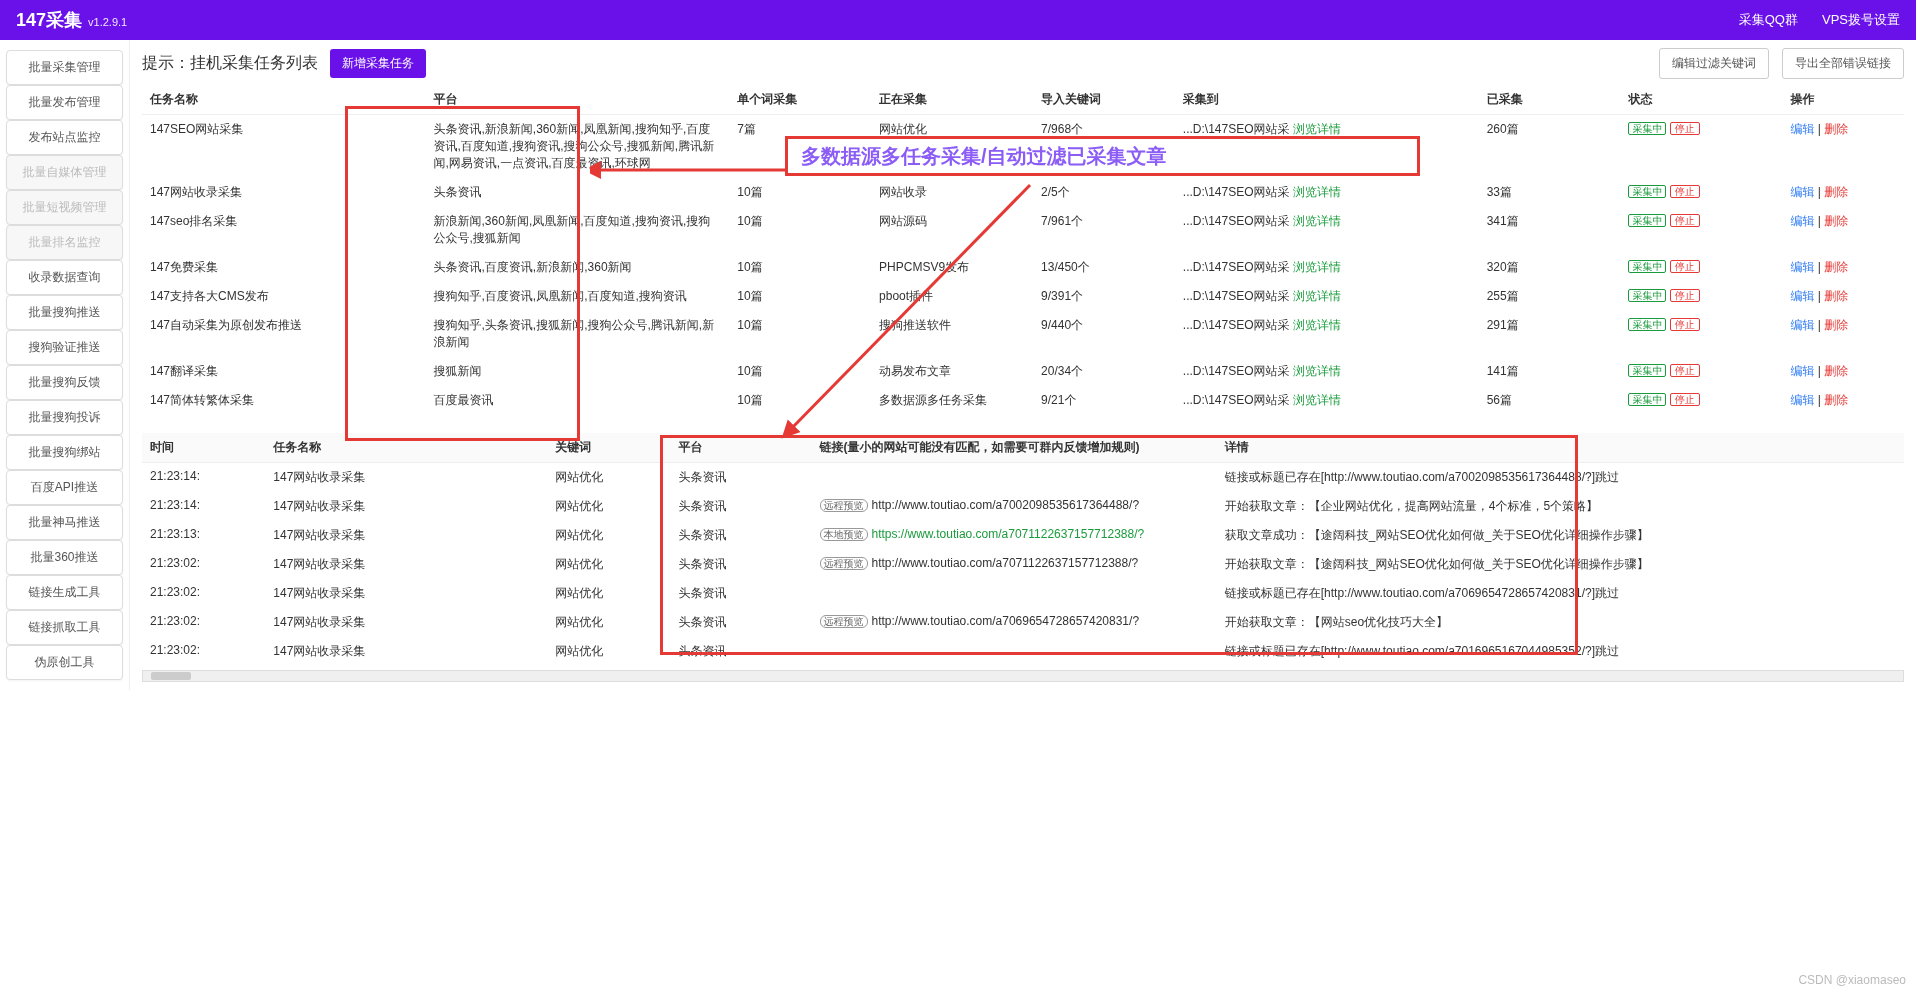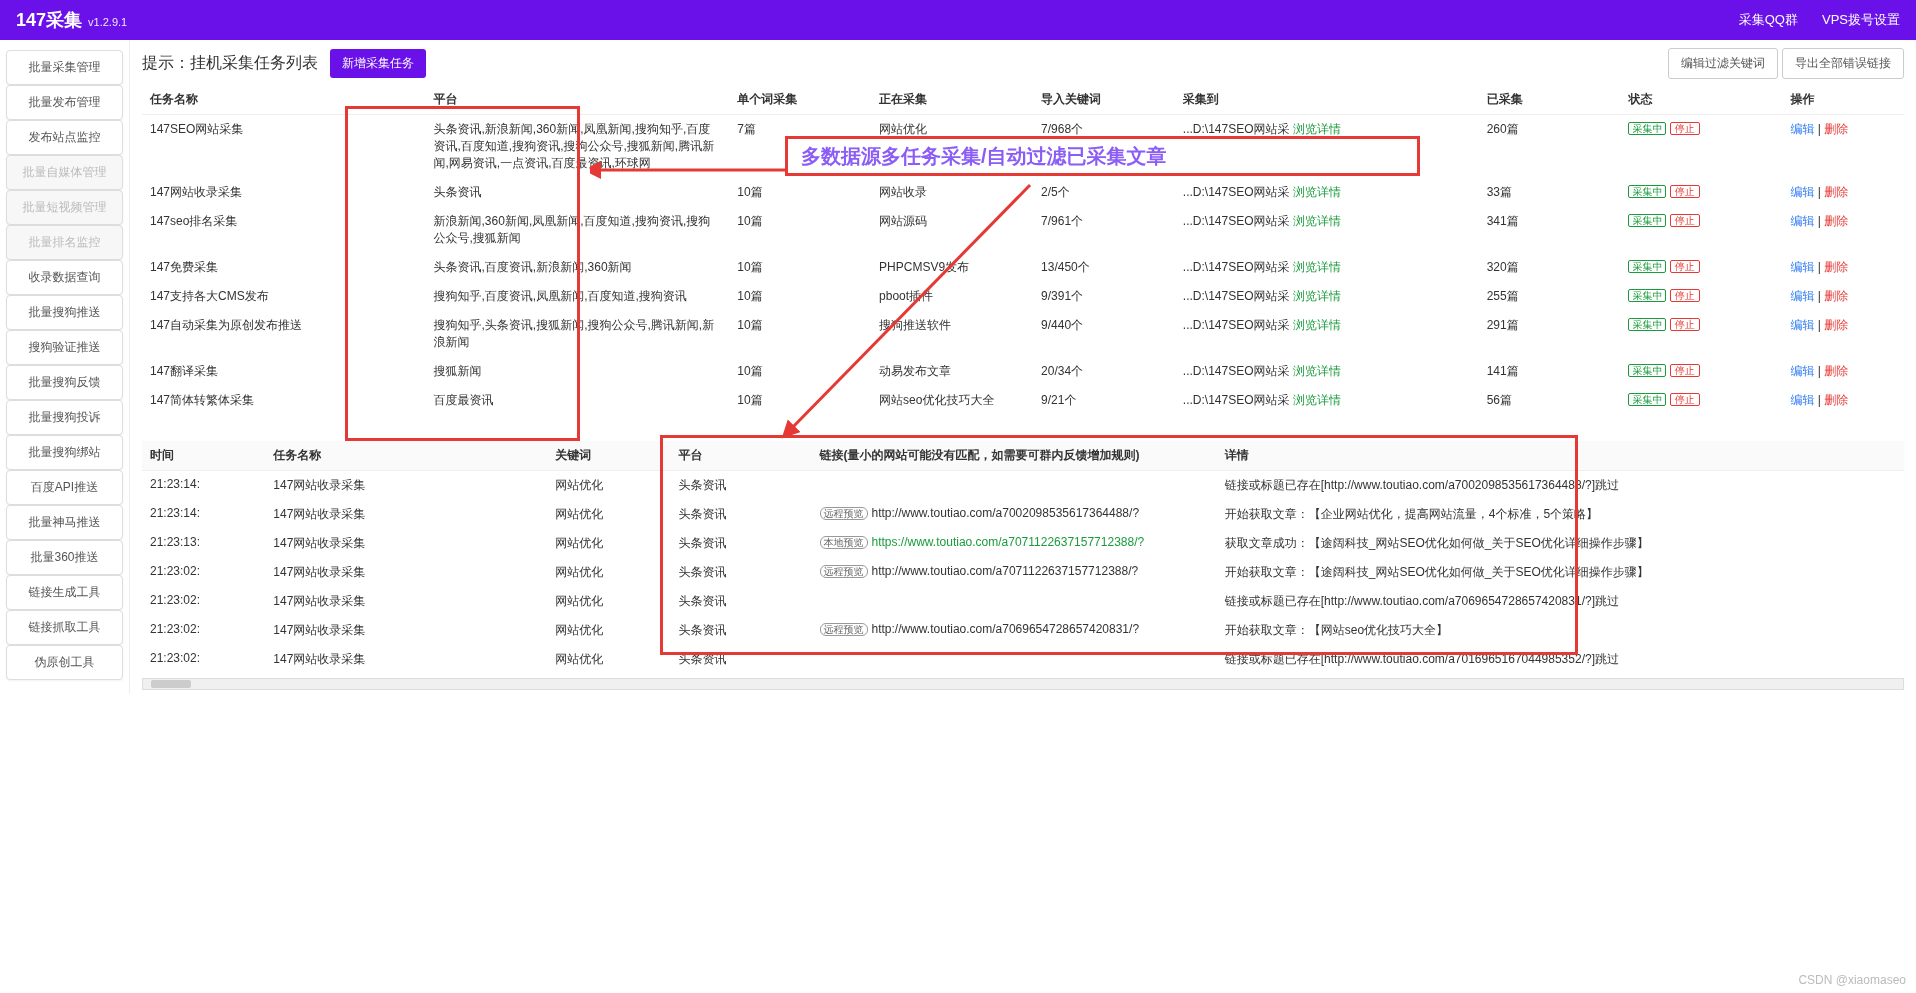--- a/index.html
+++ b/index.html
@@ -12,40 +12,40 @@
 .topbar-right span { cursor: pointer; }
 .layout { display: flex; }
 .sidebar { width: 130px; min-width: 130px; padding: 10px 6px; display: flex; flex-direction: column; gap: 0; border-right: 1px solid #eee; }
 .side-btn { border: 1px solid #ddd; border-radius: 4px; padding: 8px 4px; text-align: center; background: #fff; cursor: pointer; font-size: 12px; color: #555; box-shadow: 0 1px 2px rgba(0,0,0,.05); }
 .side-btn.disabled { color: #bbb; background: #f7f7f7; cursor: not-allowed; }
 .main { flex: 1; padding: 8px 12px 4px 12px; position: relative; overflow: hidden; }
 .headline { display: flex; align-items: center; gap: 12px; margin-bottom: 6px; }
 .headline h2 { font-size: 16px; font-weight: normal; color: #333; }
 .btn-primary { background: #6a11ea; color: #fff; border: none; border-radius: 3px; padding: 6px 12px; font-size: 12px; cursor: pointer; }
 .btn-outline { background: #fff; border: 1px solid #ccc; border-radius: 3px; padding: 6px 12px; font-size: 12px; cursor: pointer; color: #555; }
-.headline-right { margin-left: auto; display: flex; gap: 4px; }
+.headline-right { margin-left: auto; display: flex; gap: 13px; }
 table { width: 100%; border-collapse: collapse; table-layout: fixed; }
 th, td { text-align: left; padding: 6px 8px; font-size: 12px; vertical-align: top; word-wrap: break-word; }
 th { color: #333; font-weight: bold; border-bottom: 1px solid #eee; }
 .tasks-table td { border-bottom: none; }
 .col-name { width: 14%; }
 .col-platform { width: 15%; }
 .col-perword { width: 7%; }
 .col-collecting { width: 8%; }
 .col-import { width: 7%; }
 .col-collectto { width: 15%; }
 .col-collected { width: 7%; }
 .col-status { width: 8%; }
 .col-action { width: 6%; }
 .link-g { color: #1a9c3c; cursor: pointer; }
 .badge-g { border: 1px solid #1a9c3c; color: #1a9c3c; font-size: 10px; padding: 0 3px; border-radius: 2px; }
 .badge-r { border: 1px solid #e53935; color: #e53935; font-size: 10px; padding: 0 4px; border-radius: 2px; cursor: pointer; }
 .act-blue { color: #2d7bf4; cursor: pointer; }
 .act-red { color: #e53935; cursor: pointer; }
-.log-section { margin-top: 26px; }
+.log-section { margin-top: 18px; }
 .log-table th { background: #fafafa; }
 .log-table td { font-size: 12px; }
 .lcol-time { width: 7%; }
 .lcol-task { width: 16%; }
 .lcol-kw { width: 7%; }
 .lcol-plat { width: 8%; }
 .lcol-link { width: 23%; }
 .lcol-detail { width: 39%; }
 .tag-border { border: 1px solid #999; font-size: 10px; padding: 0 3px; margin-right: 4px; color: #666; border-radius: 6px; }
 .link-green-url { color: #1a9c3c; }
@@ -191,21 +191,21 @@
             <td>20/34个</td>
             <td>...D:\147SEO网站采 <span class="link-g">浏览详情</span></td>
             <td>141篇</td>
             <td><span class="badge-g">采集中</span> <span class="badge-r">停止</span></td>
             <td><span class="act-blue">编辑</span> | <span class="act-red">删除</span></td>
           </tr>
           <tr>
             <td>147简体转繁体采集</td>
             <td>百度最资讯</td>
             <td>10篇</td>
-            <td>网站seo优化技巧大全</td>
+            <td>多数据源多任务采集</td>
             <td>9/21个</td>
             <td>...D:\147SEO网站采 <span class="link-g">浏览详情</span></td>
             <td>56篇</td>
             <td><span class="badge-g">采集中</span> <span class="badge-r">停止</span></td>
             <td><span class="act-blue">编辑</span> | <span class="act-red">删除</span></td>
           </tr>
         </tbody>
     </table>
 
     <div class="log-section">

